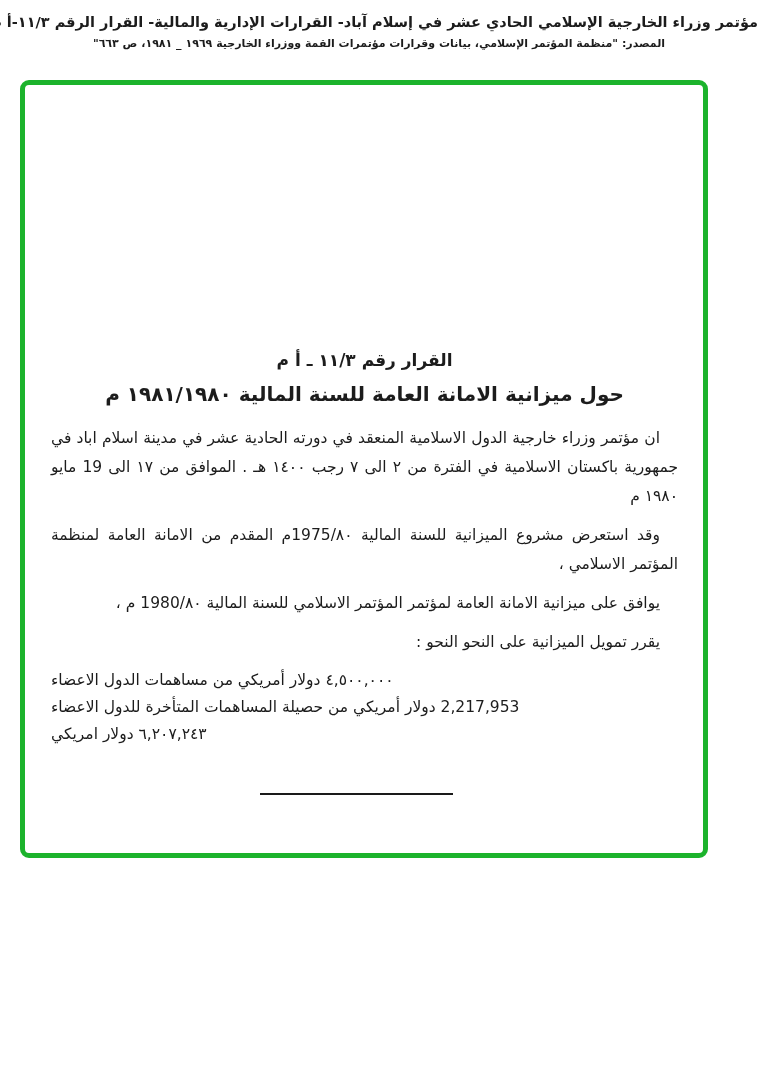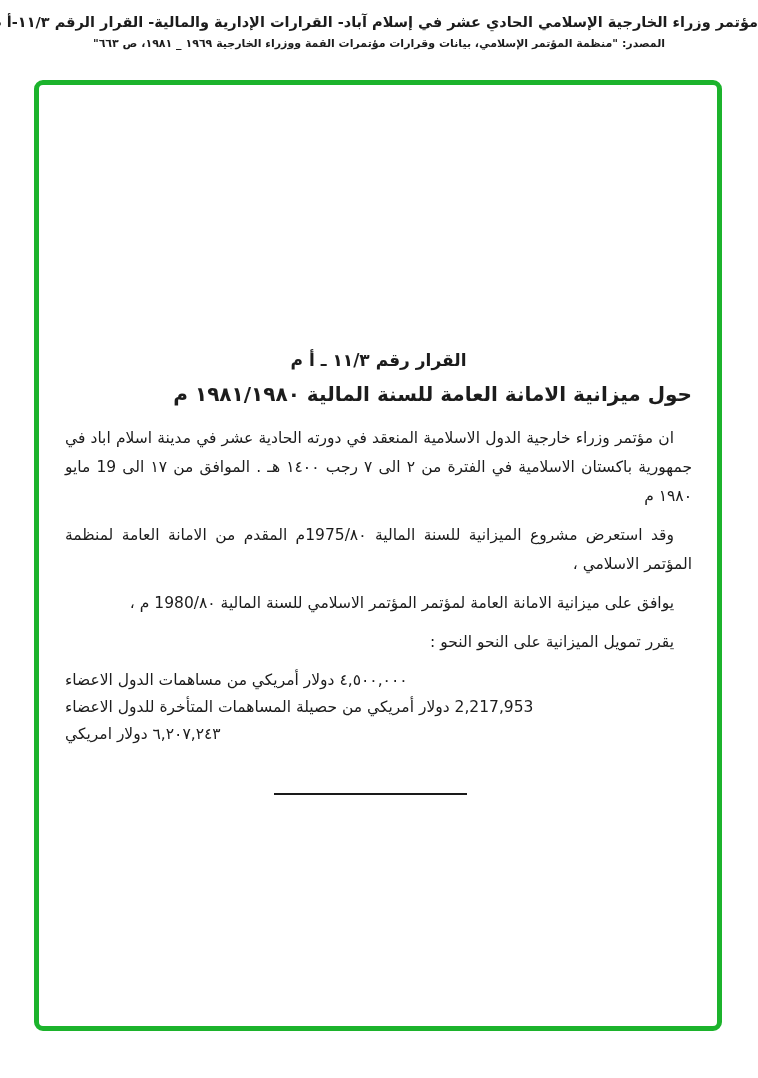--- a/index.html
+++ b/index.html
@@ -31,43 +31,44 @@
     letter-spacing: 0px;
   }
   .doc-header .h-line2 {
     margin-top: 7px;
     font-size: 11px;
     font-weight: bold;
     white-space: nowrap;
   }
   .green-frame {
     position: absolute;
-    left: 34px;
+    left: 20px;
     top: 80px;
     width: 688px;
-    height: 951px;
+    height: 778px;
     box-sizing: border-box;
     border: 5px solid #1cb32c;
     border-radius: 9px;
     background: #ffffff;
   }
   .frame-content {
     box-sizing: border-box;
     padding: 263px 25px 0 26px;
     font-size: 15.5px;
     line-height: 29px;
   }
   .res-number {
     text-align: center;
     font-size: 17px;
     font-weight: 600;
     line-height: 24px;
     margin-bottom: 8px;
   }
   .res-title {
+    text-align: center;
     font-size: 20px;
     font-weight: bold;
     line-height: 28px;
     margin-bottom: 16px;
   }
   .para {
     text-align: justify;
     text-indent: 18px;
     margin: 0 0 10px 0;
   }

